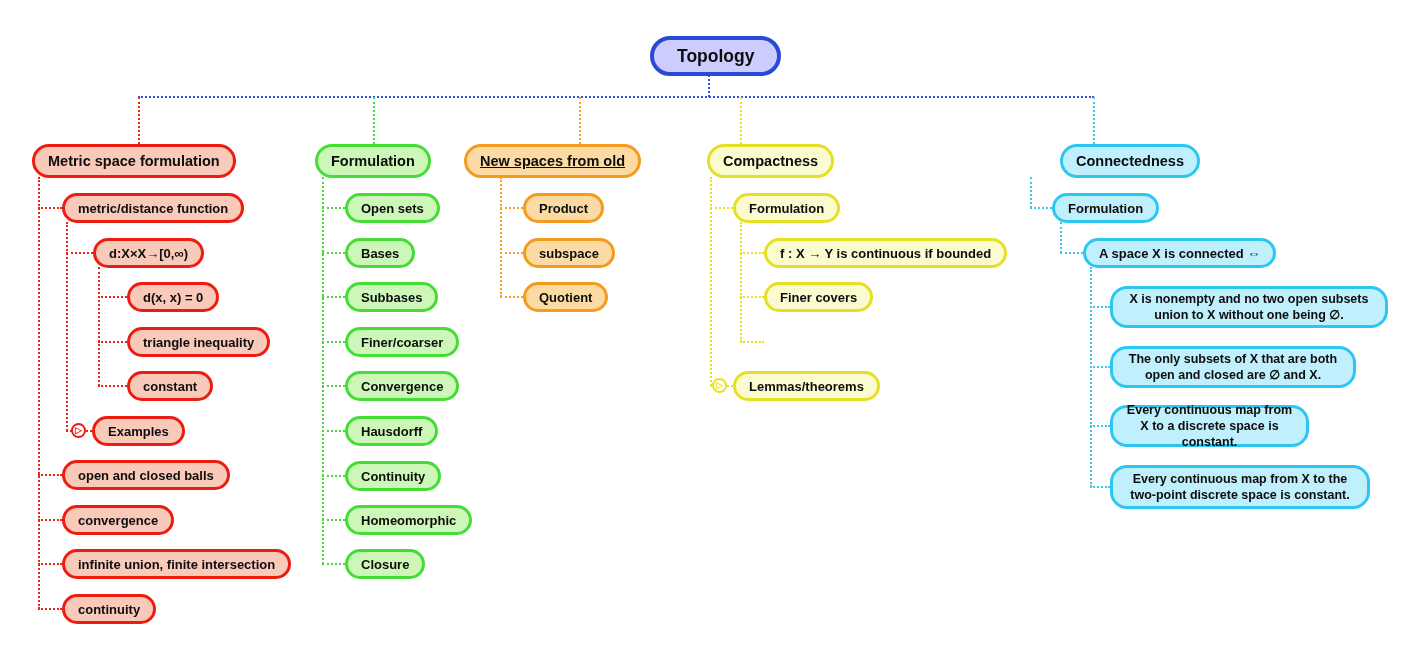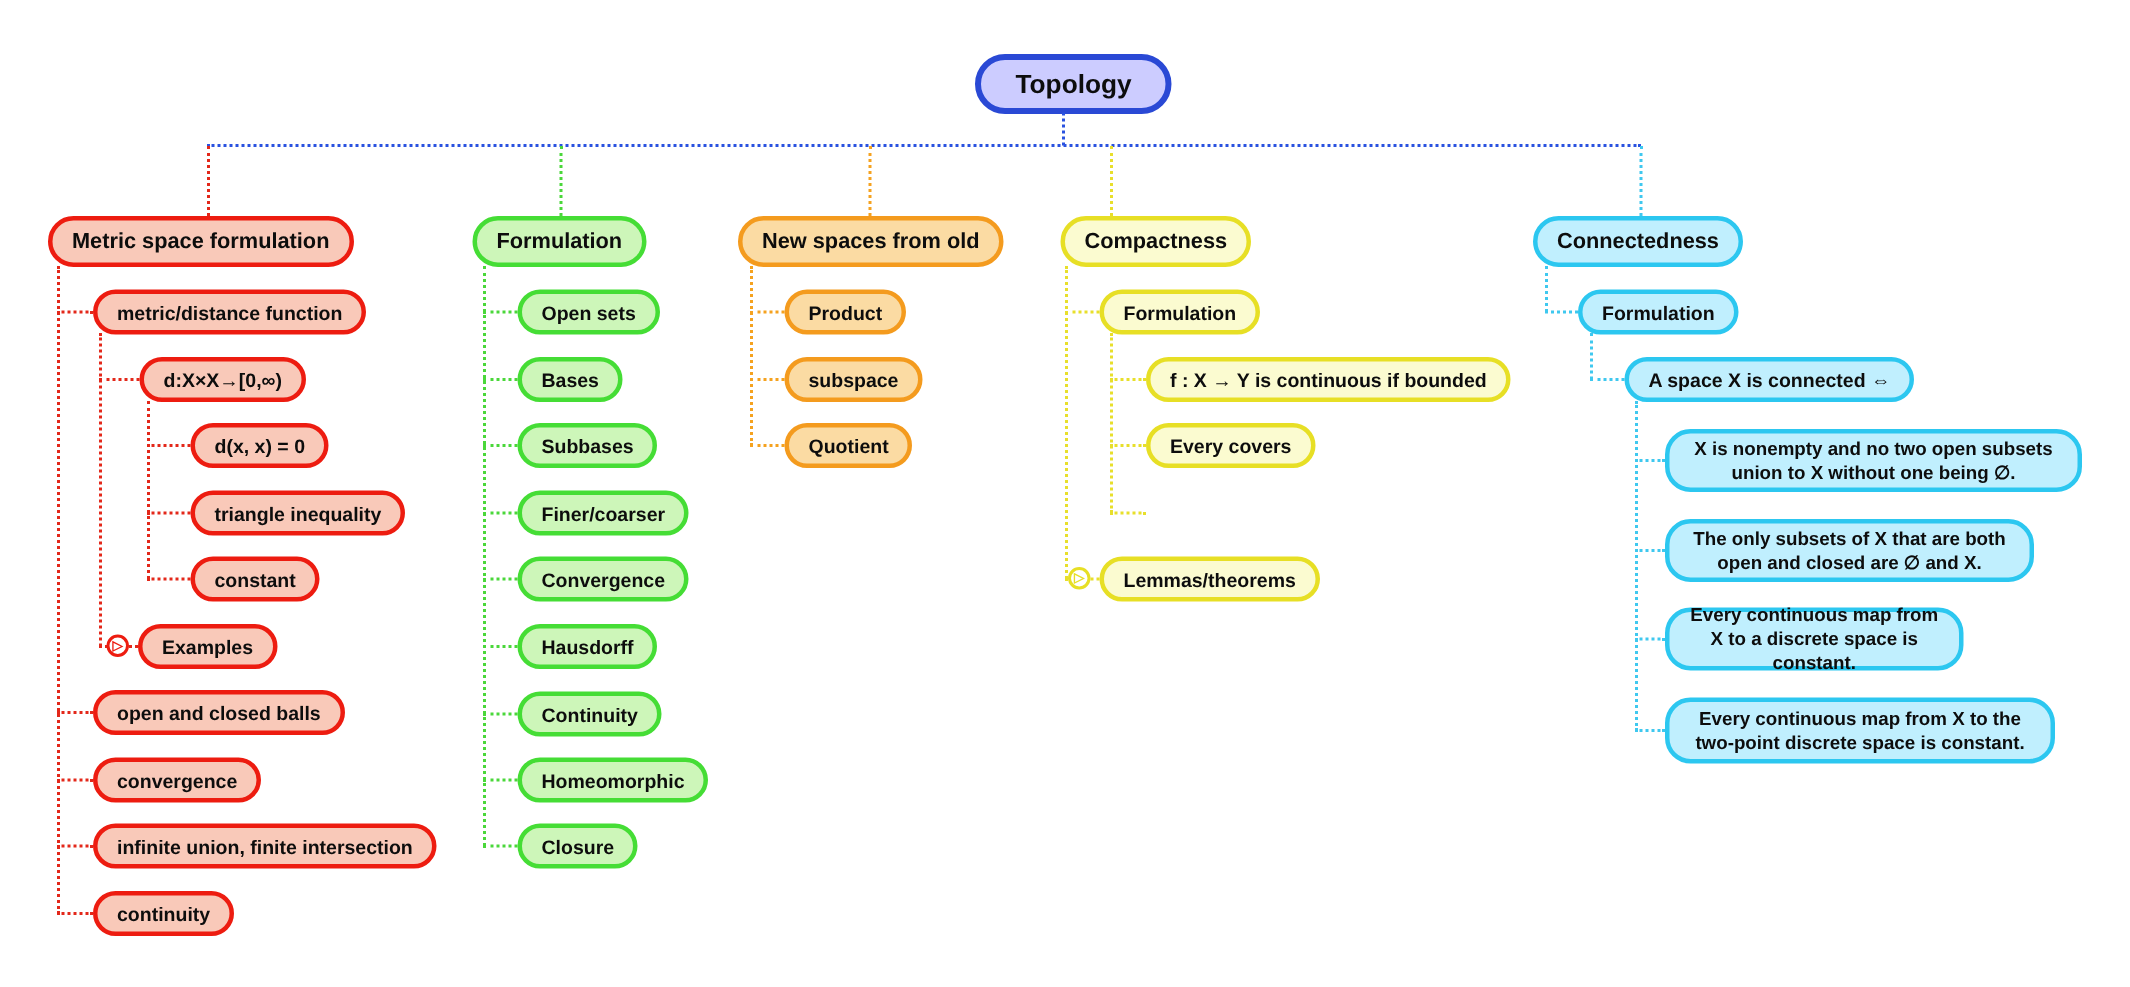--- a/index.html
+++ b/index.html
@@ -105,51 +105,51 @@
   <div class="node c-green" style="left:345px;top:416px;">Hausdorff</div>
   <div class="node c-green" style="left:345px;top:461px;">Continuity</div>
   <div class="node c-green" style="left:345px;top:505px;">Homeomorphic</div>
   <div class="node c-green" style="left:345px;top:549px;">Closure</div>
 
   <div class="vline l-orange" style="left:500px;top:177px;height:120px;"></div>
   <div class="hline l-orange" style="left:500px;top:207px;width:23px;"></div>
   <div class="hline l-orange" style="left:500px;top:252px;width:23px;"></div>
   <div class="hline l-orange" style="left:500px;top:296px;width:23px;"></div>
 
-  <div class="node lvl0 c-orange" style="left:492px;top:144px;">New spaces from old</div>
+  <div class="node lvl0 c-orange" style="left:464px;top:144px;text-decoration:underline;">New spaces from old</div>
   <div class="node c-orange" style="left:523px;top:193px;">Product</div>
   <div class="node c-orange" style="left:523px;top:238px;">subspace</div>
   <div class="node c-orange" style="left:523px;top:282px;">Quotient</div>
 
   <div class="vline l-yellow" style="left:710px;top:177px;height:209px;"></div>
   <div class="hline l-yellow" style="left:710px;top:207px;width:23px;"></div>
   <div class="hline l-yellow" style="left:710px;top:385px;width:23px;"></div>
   <div class="vline l-yellow" style="left:740px;top:222px;height:120px;"></div>
   <div class="hline l-yellow" style="left:740px;top:252px;width:24px;"></div>
   <div class="hline l-yellow" style="left:740px;top:296px;width:24px;"></div>
   <div class="hline l-yellow" style="left:740px;top:341px;width:24px;"></div>
   <div class="collapse-icon i-yellow" style="left:712px;top:378px;">▷</div>
 
   <div class="node lvl0 c-yellow" style="left:707px;top:144px;">Compactness</div>
   <div class="node c-yellow" style="left:733px;top:193px;">Formulation</div>
   <div class="node c-yellow" style="left:764px;top:238px;">f : X → Y is continuous if bounded</div>
-  <div class="node c-yellow" style="left:764px;top:282px;">Every covers</div>
+  <div class="node c-yellow" style="left:764px;top:282px;">Finer covers</div>
   <div class="node c-yellow" style="left:733px;top:371px;">Lemmas/theorems</div>
 
   <div class="vline l-cyan" style="left:1030px;top:177px;height:31px;"></div>
   <div class="hline l-cyan" style="left:1030px;top:207px;width:22px;"></div>
   <div class="vline l-cyan" style="left:1060px;top:222px;height:31px;"></div>
   <div class="hline l-cyan" style="left:1060px;top:252px;width:23px;"></div>
   <div class="vline l-cyan" style="left:1090px;top:267px;height:220px;"></div>
   <div class="hline l-cyan" style="left:1090px;top:306px;width:20px;"></div>
   <div class="hline l-cyan" style="left:1090px;top:366px;width:20px;"></div>
   <div class="hline l-cyan" style="left:1090px;top:425px;width:20px;"></div>
   <div class="hline l-cyan" style="left:1090px;top:486px;width:20px;"></div>
 
-  <div class="node lvl0 c-cyan" style="left:1022px;top:144px;">Connectedness</div>
+  <div class="node lvl0 c-cyan" style="left:1060px;top:144px;">Connectedness</div>
   <div class="node c-cyan" style="left:1052px;top:193px;">Formulation</div>
   <div class="node c-cyan" style="left:1083px;top:238px;">A space X is connected ⇔</div>
   <div class="node big c-cyan" style="left:1110px;top:346px;width:246px;height:42px;">The only subsets of X that are both open and closed are ∅ and X.</div>
   <div class="node big c-cyan" style="left:1110px;top:286px;width:278px;height:42px;">X is nonempty and no two open subsets union to X without one being ∅.</div>
   <div class="node big c-cyan" style="left:1110px;top:405px;width:199px;height:42px;">Every continuous map from X to a discrete space is constant.</div>
   <div class="node big c-cyan" style="left:1110px;top:465px;width:260px;height:44px;">Every continuous map from X to the two-point discrete space is constant.</div>
 
 </div>
 
 </body></html>

